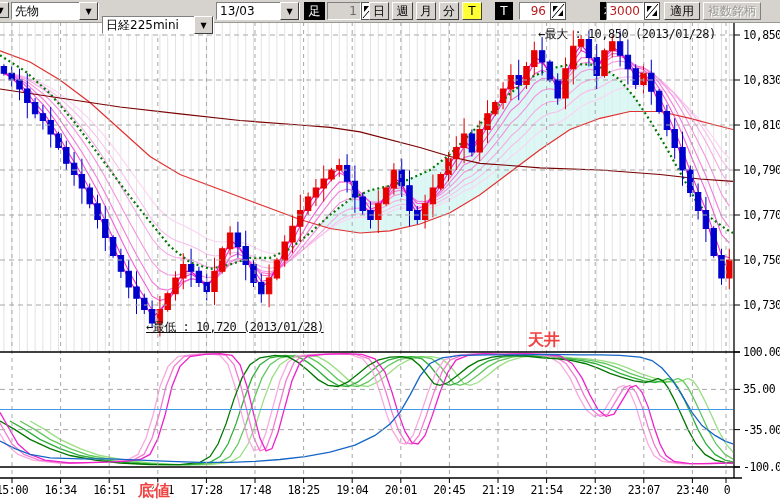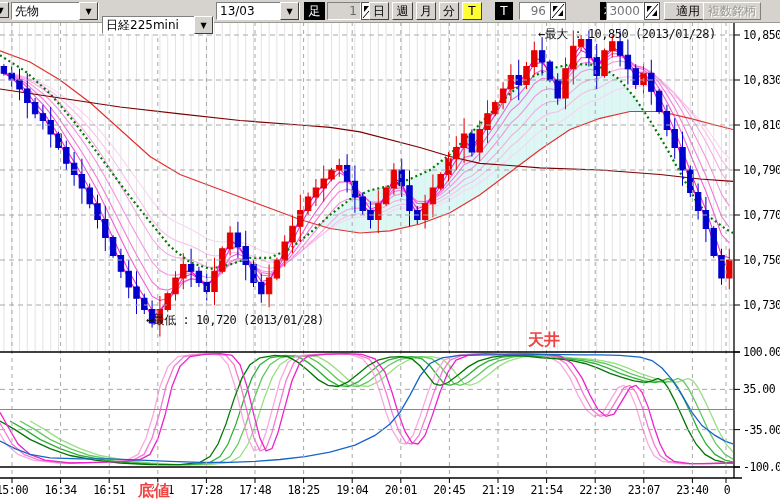--- a/index.html
+++ b/index.html
@@ -11,21 +11,21 @@
   .tb{position:absolute;top:2px;height:18px;box-sizing:border-box;}
   .combo{background:#fff;border:1px solid;border-color:#808080 #fff #fff #808080;
          display:flex;align-items:center;}
   .combo .val{flex:1;padding:16px 3px;font-size:12px;white-space:nowrap;overflow:hidden;color:#000;}
   .drop{width:17px;height:16px;background:#D6D3CE;border:1px solid;
         border-color:#fff #404040 #404040 #fff;display:flex;align-items:center;justify-content:center;
         font-size:8px;color:#000;flex:none;}
   .blklab{background:#000;color:#fff;display:flex;align-items:center;justify-content:center;
           font-size:12px;padding:0 3px;}
   .field{background:#fff;border:1px solid;border-color:#808080 #fff #fff #808080;
-         display:flex;align-items:center;justify-content:flex-end;padding:0 3px;font-size:12px;color:#737373;}
+         display:flex;align-items:center;justify-content:flex-end;padding:0 3px;font-size:12px;color:#b91c1c;}
   .field.dis{background:#D6D3CE;color:#6a6a6a;}
   .spinbtn{width:16px;height:18px;background:#fff;border:1px solid #555;box-sizing:border-box;}
   .btn{background:#D6D3CE;border:1px solid;border-color:#fff #404040 #404040 #fff;
        display:flex;align-items:center;justify-content:center;font-size:12px;color:#000;}
   .btn.yellow{background:#FFFF33;}
   .btn.disabled{color:#9a9a94;text-shadow:1px 1px 0 #fff;border-color:#fff #808080 #808080 #fff;}
   
   #chart-area{position:absolute;left:0;top:0;width:648px;height:501px;z-index:1;}
   .ann{position:absolute;z-index:6;white-space:nowrap;
        font-family:"DejaVu Sans Mono",monospace;text-align:center;}
@@ -434,21 +434,21 @@
       <line x1="643.8000000000001" y1="478" x2="643.8000000000001" y2="483" stroke="#000"></line>
       <text x="643.8000000000001" y="494" font-size="11.5" font-family="DejaVu Sans Mono,monospace" fill="#000" text-anchor="middle" letter-spacing="-0.5">23:07</text>
       <line x1="692.4" y1="478" x2="692.4" y2="483" stroke="#000"></line>
       <text x="692.4" y="494" font-size="11.5" font-family="DejaVu Sans Mono,monospace" fill="#000" text-anchor="middle" letter-spacing="-0.5">23:40</text>
       <line x1="726" y1="478" x2="726" y2="483" stroke="#000"></line>
       <text x="727" y="494" font-size="11.5" font-family="DejaVu Sans Mono,monospace" fill="#000" text-anchor="middle" letter-spacing="-0.5">0</text>
     </svg>
 </div>
 
 <div class="ann ann-bw" style="left:538px;top:26px;">←最大 : 10,850 (2013/01/28)</div>
-<div class="ann ann-bw" style="left:146px;top:312px;">←最低 : 10,720 (2013/01/28)</div>
+<div class="ann ann-bw" style="left:146px;top:319px;text-decoration:underline;">←最低 : 10,720 (2013/01/28)</div>
 <div class="ann ann-red" style="left:528px;top:330px;">天井</div>
 <div class="ann ann-red" style="left:138px;top:481px;">底値</div>
 
 <div class="toolbar">
   <div class="tb drop" style="left:-8px;top:2px;">
       <span>▼</span>
     </div>
 
   <div class="tb combo" style="left:11px;width:88px;">
     <span class="val">先物</span>
@@ -500,15 +500,15 @@
   <div class="tb blklab" style="left:600px;width:32px;">本数</div>
   <div class="tb field" style="left:606px;width:38px;">3000</div>
   <div class="tb spinbtn" style="left:644px;">
     <svg width="14" height="16" viewBox="0 0 14 16">
         <path d="M1 15 L13 1" stroke="#000" stroke-width="1" fill="none"></path>
         <path d="M2 3 L2 9 L7 3 Z" fill="#000"></path>
         <path d="M12 13 L12 7 L7 13 Z" fill="#000"></path>
       </svg>
   </div>
 
-  <div class="tb btn" style="left:664px;width:48px;">適用</div>
+  <div class="tb btn" style="left:664px;width:36px;">適用</div>
   <div class="tb btn disabled" style="left:703px;width:58px;">複数銘柄</div>
 </div>
 
 </body></html>

